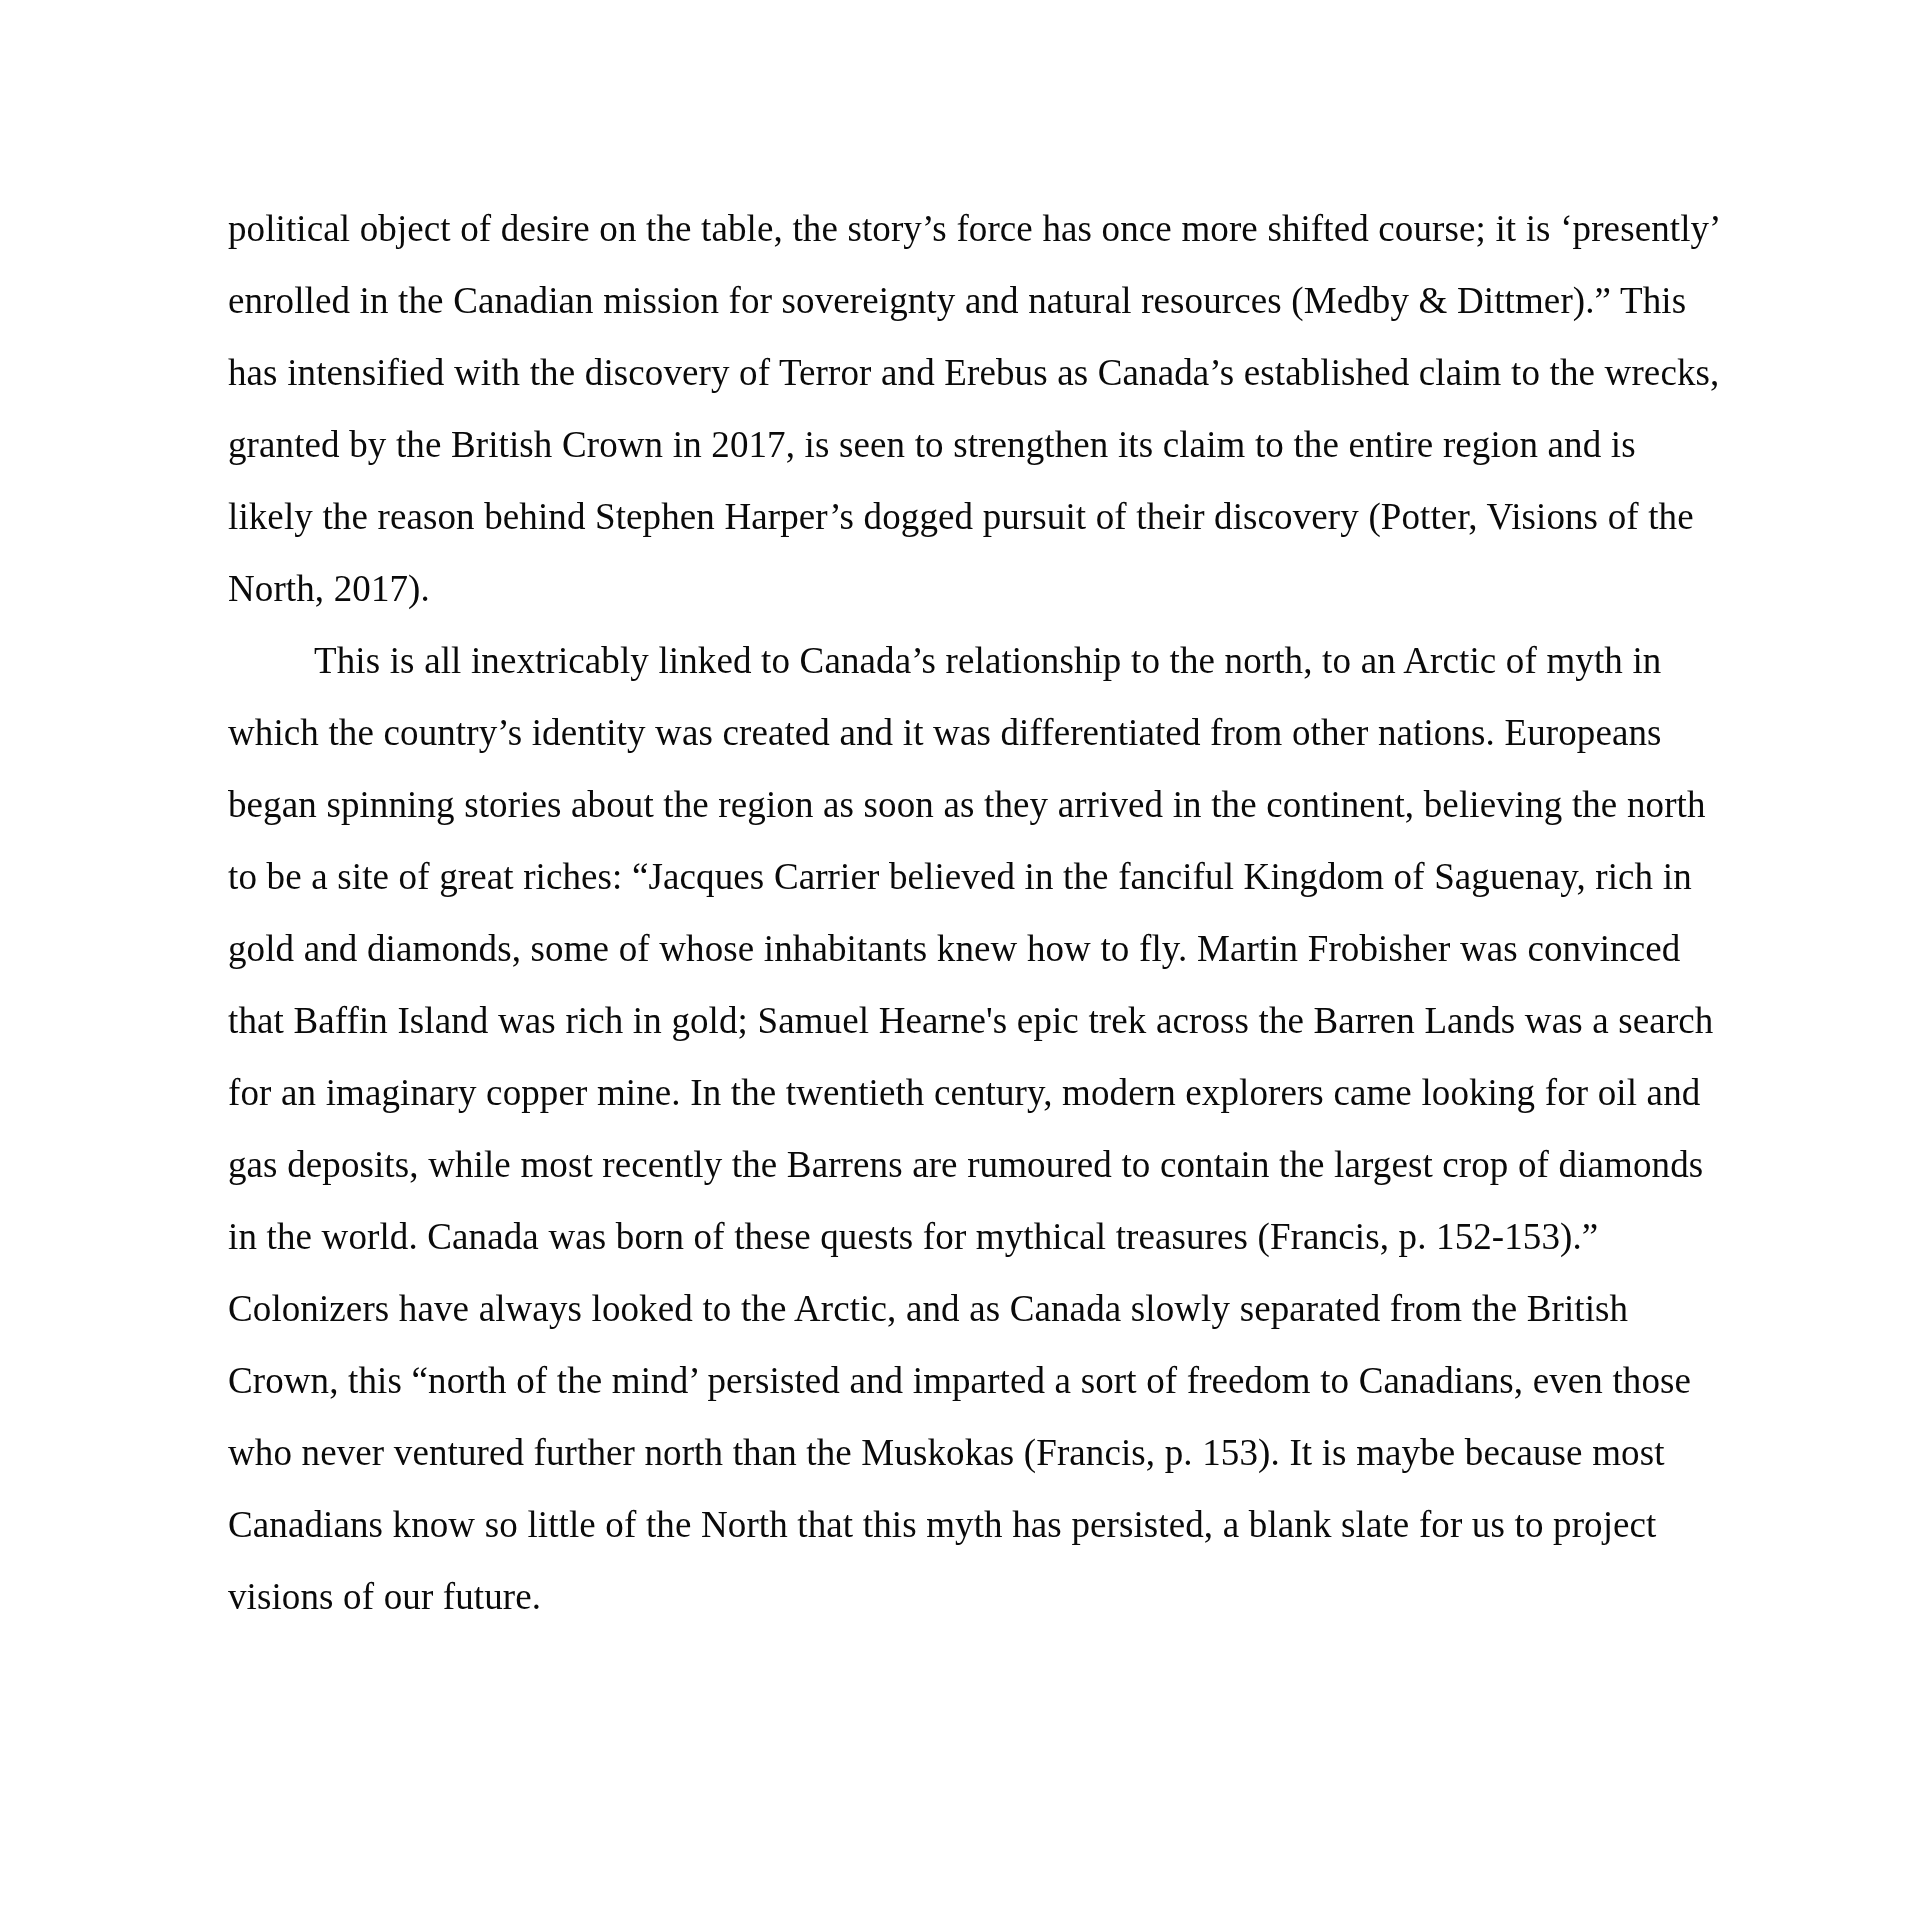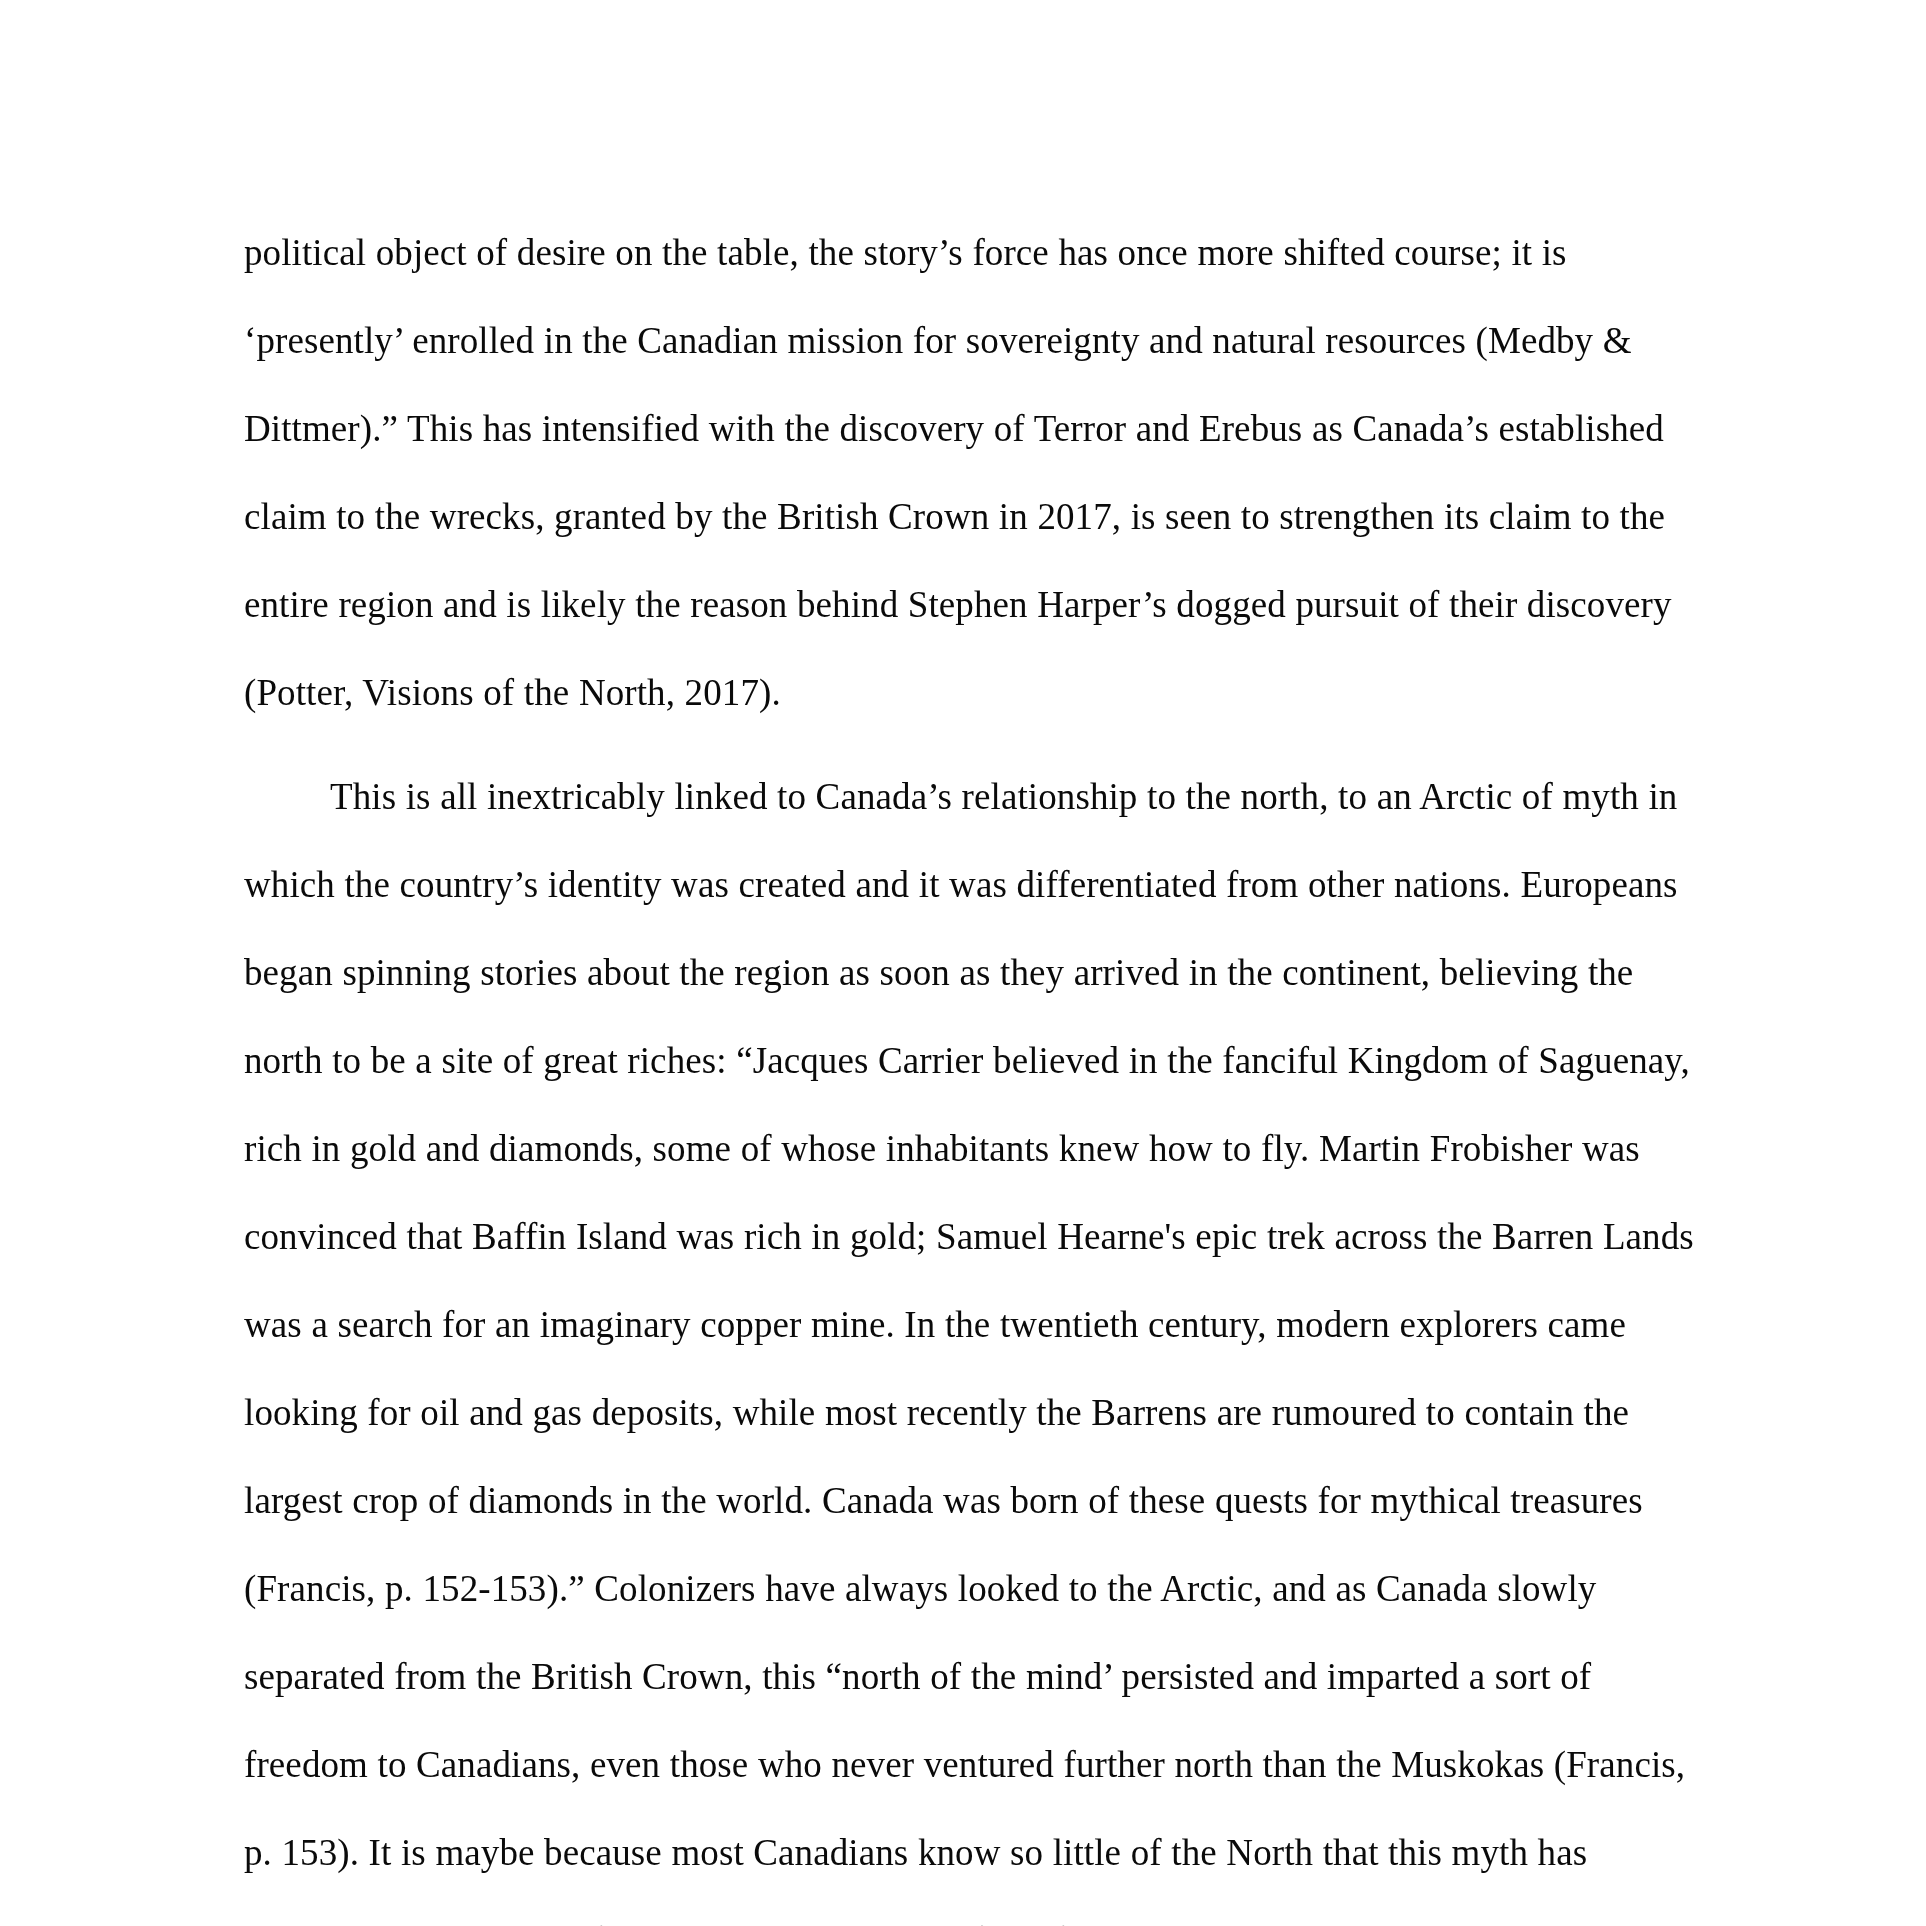--- a/index.html
+++ b/index.html
@@ -26,23 +26,23 @@
 
   
   .text-column {
     position: absolute;
     left: 228px;
     top: 193px;
     width: 1501px;
   }
 
   .para {
-    margin: 16px;
+    margin: 0;
     font-size: 37px;
-    line-height: 88px;
+    line-height: 72px;
     text-align: left;
     letter-spacing: 0.1px;
     word-spacing: 0.2px;
     color: #0a0a0a;
   }
 
   .para.indented {
     text-indent: 86px;
   }
 </style>

